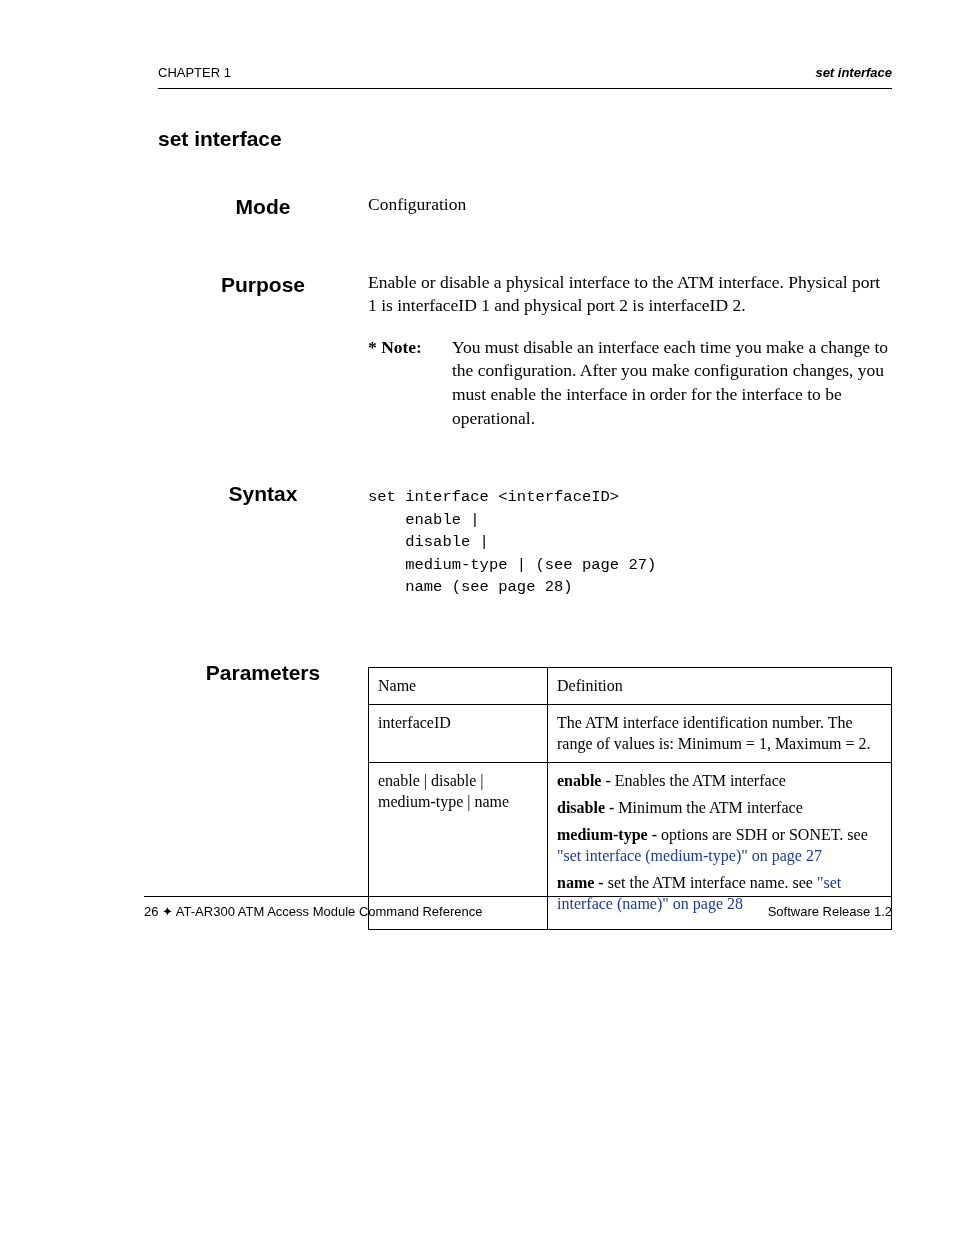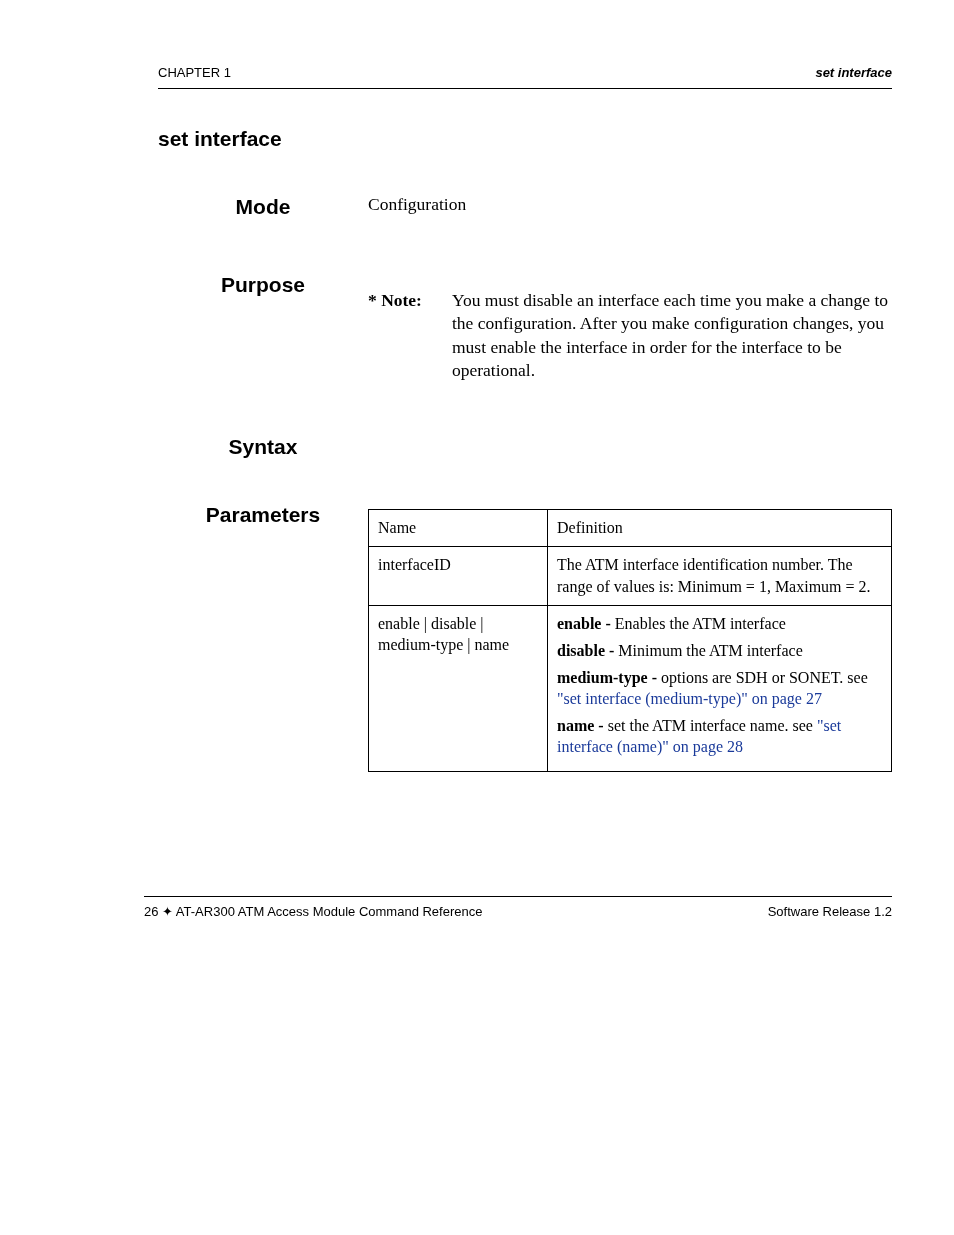--- a/index.html
+++ b/index.html
@@ -148,29 +148,37 @@
   <div class="row">
     <div class="left-col">Mode</div>
     <div class="right-col">
       <p class="body-para">Configuration</p>
     </div>
   </div>
 
   <div class="row">
     <div class="left-col">Purpose</div>
     <div class="right-col">
+      <p class="body-para">Enable or disable a physical interface to the ATM interface. Physical port 1 is interfaceID 1 and physical port 2 is interfaceID 2.</p>
       <div class="note-row">
         <div class="note-label">* Note:</div>
         <div class="note-body">You must disable an interface each time you make a change to the configuration. After you make configuration changes, you must enable the interface in order for the interface to be operational.</div>
       </div>
     </div>
   </div>
 
   <div class="row">
     <div class="left-col">Syntax</div>
+    <div class="right-col">
+      <div class="syntax-block">set interface &lt;interfaceID&gt;
+    enable |
+    disable |
+    medium-type | (see page 27)
+    name (see page 28)</div>
+    </div>
   </div>
 
   <div class="row">
     <div class="left-col">Parameters</div>
     <div class="right-col">
       <table class="param-table">
         <thead>
           <tr>
             <th class="p-name">Name</th>
             <th>Definition</th>

